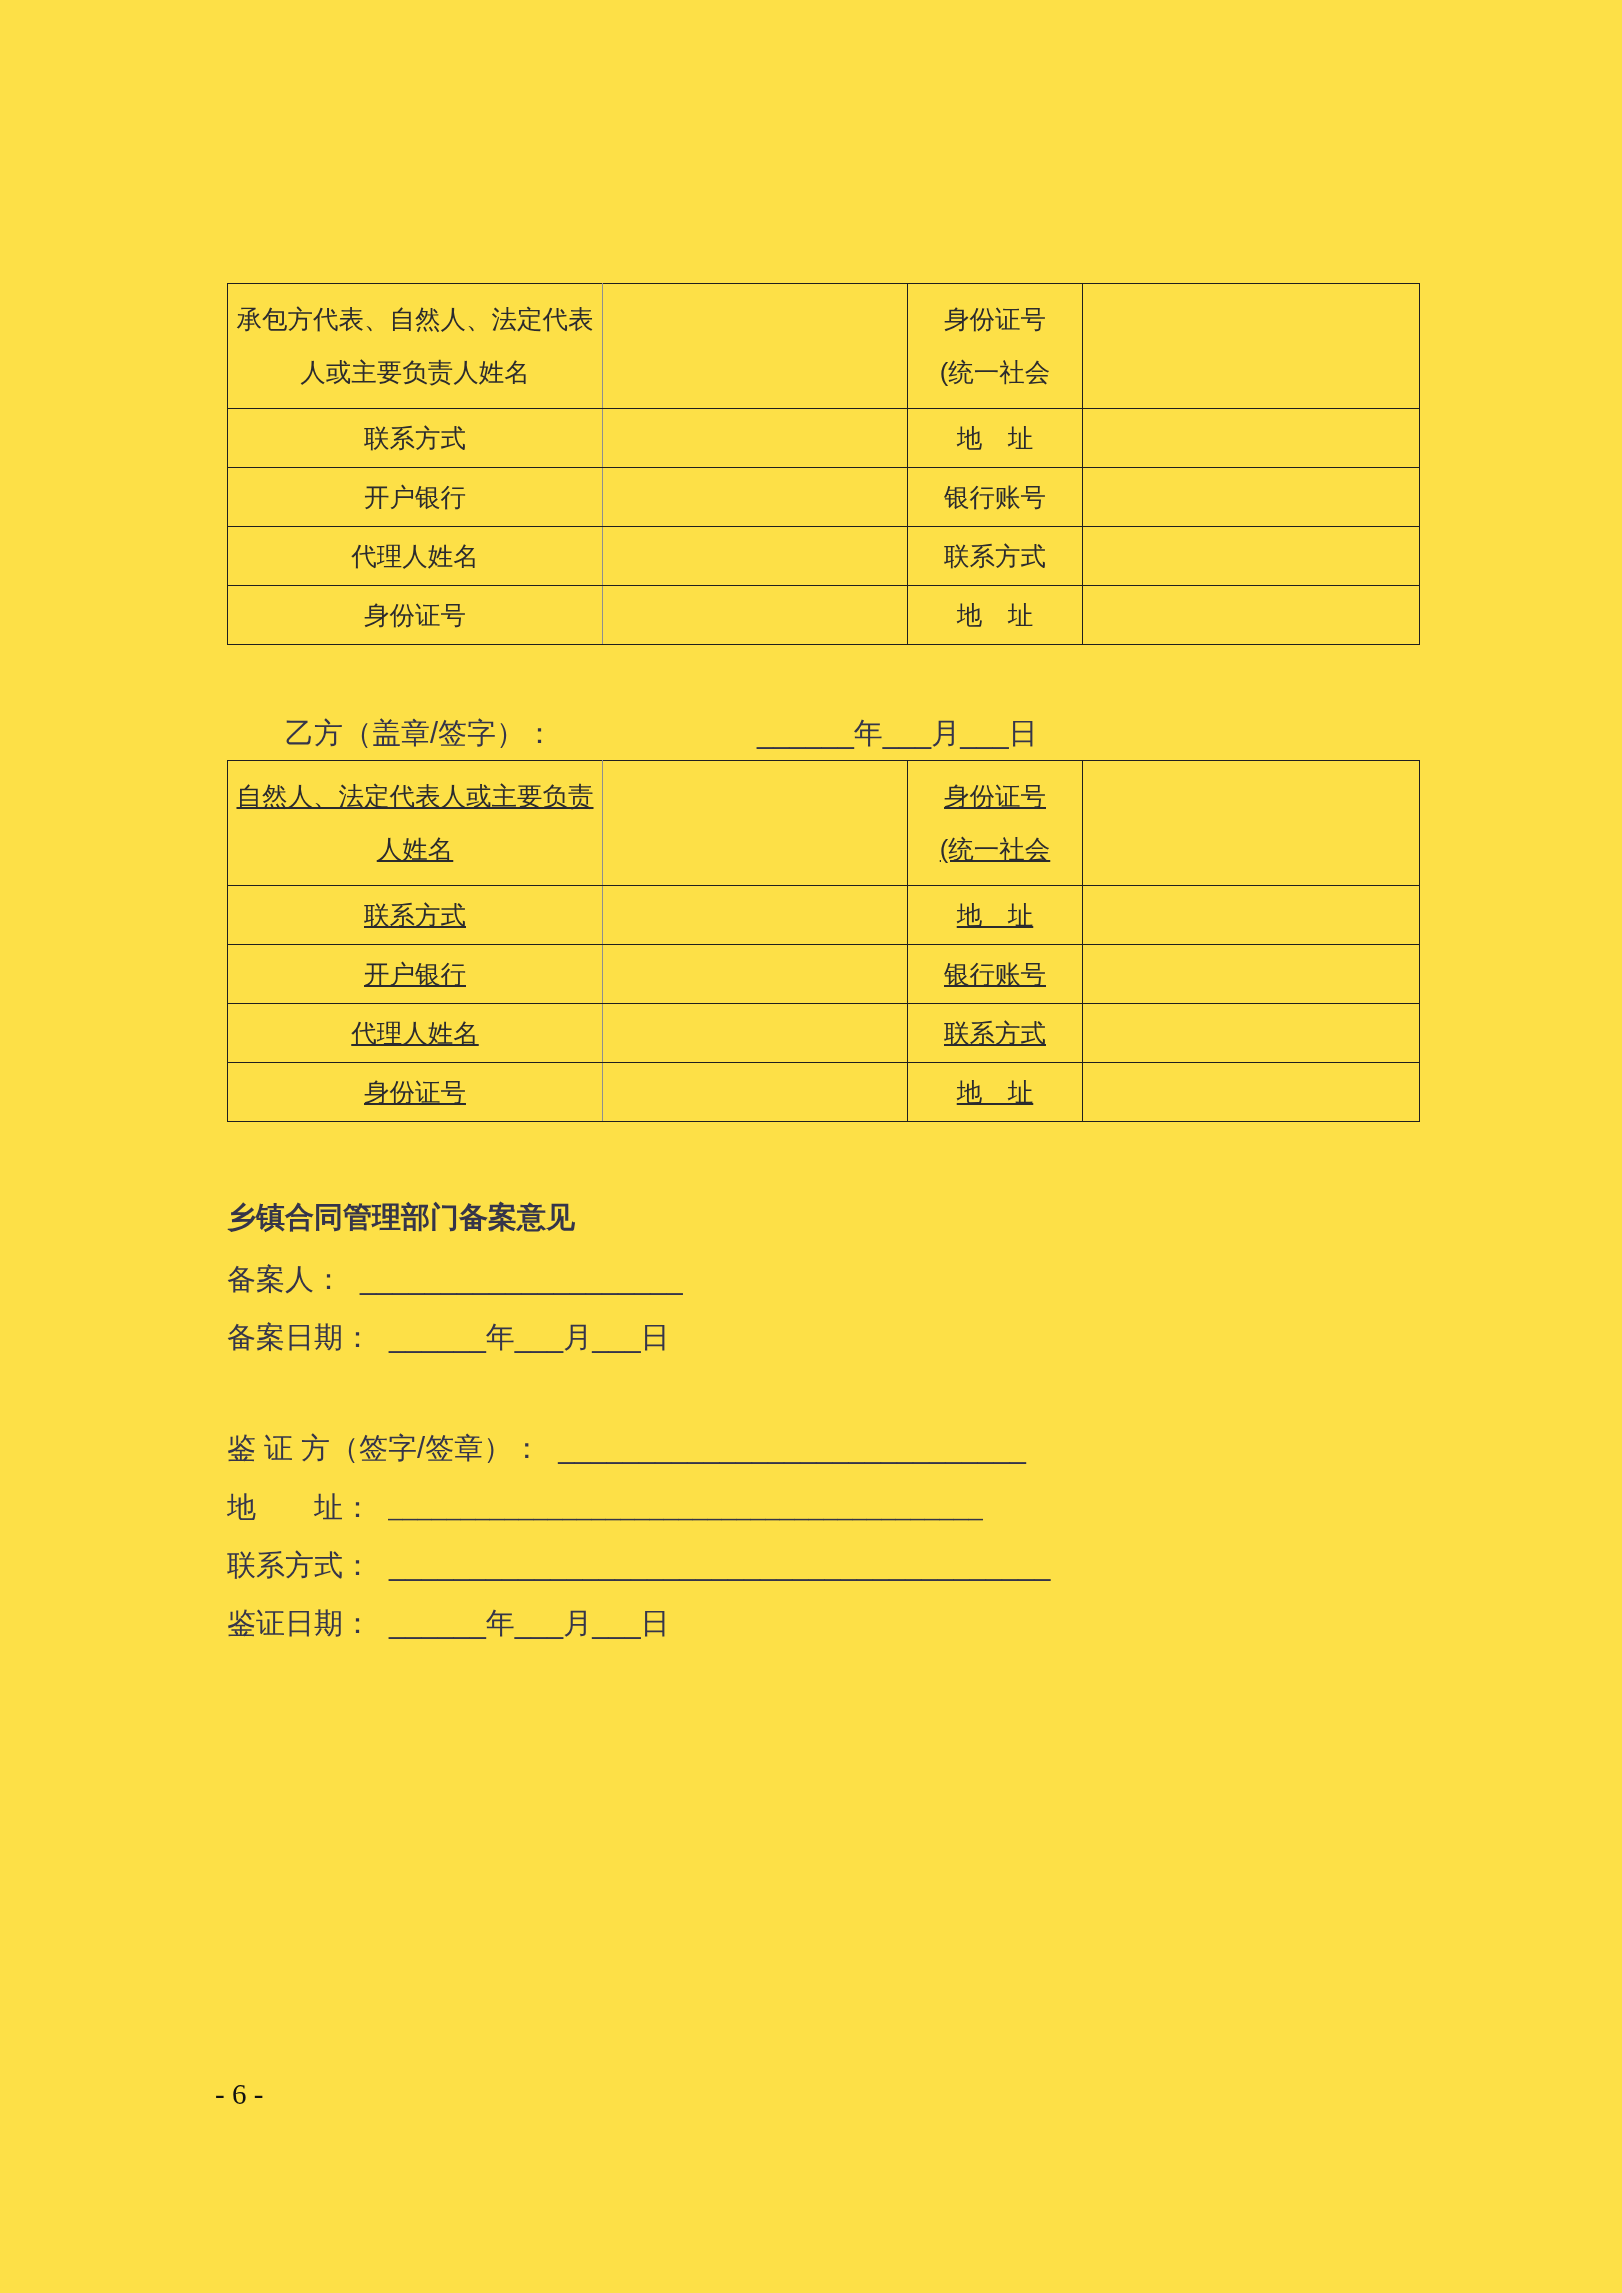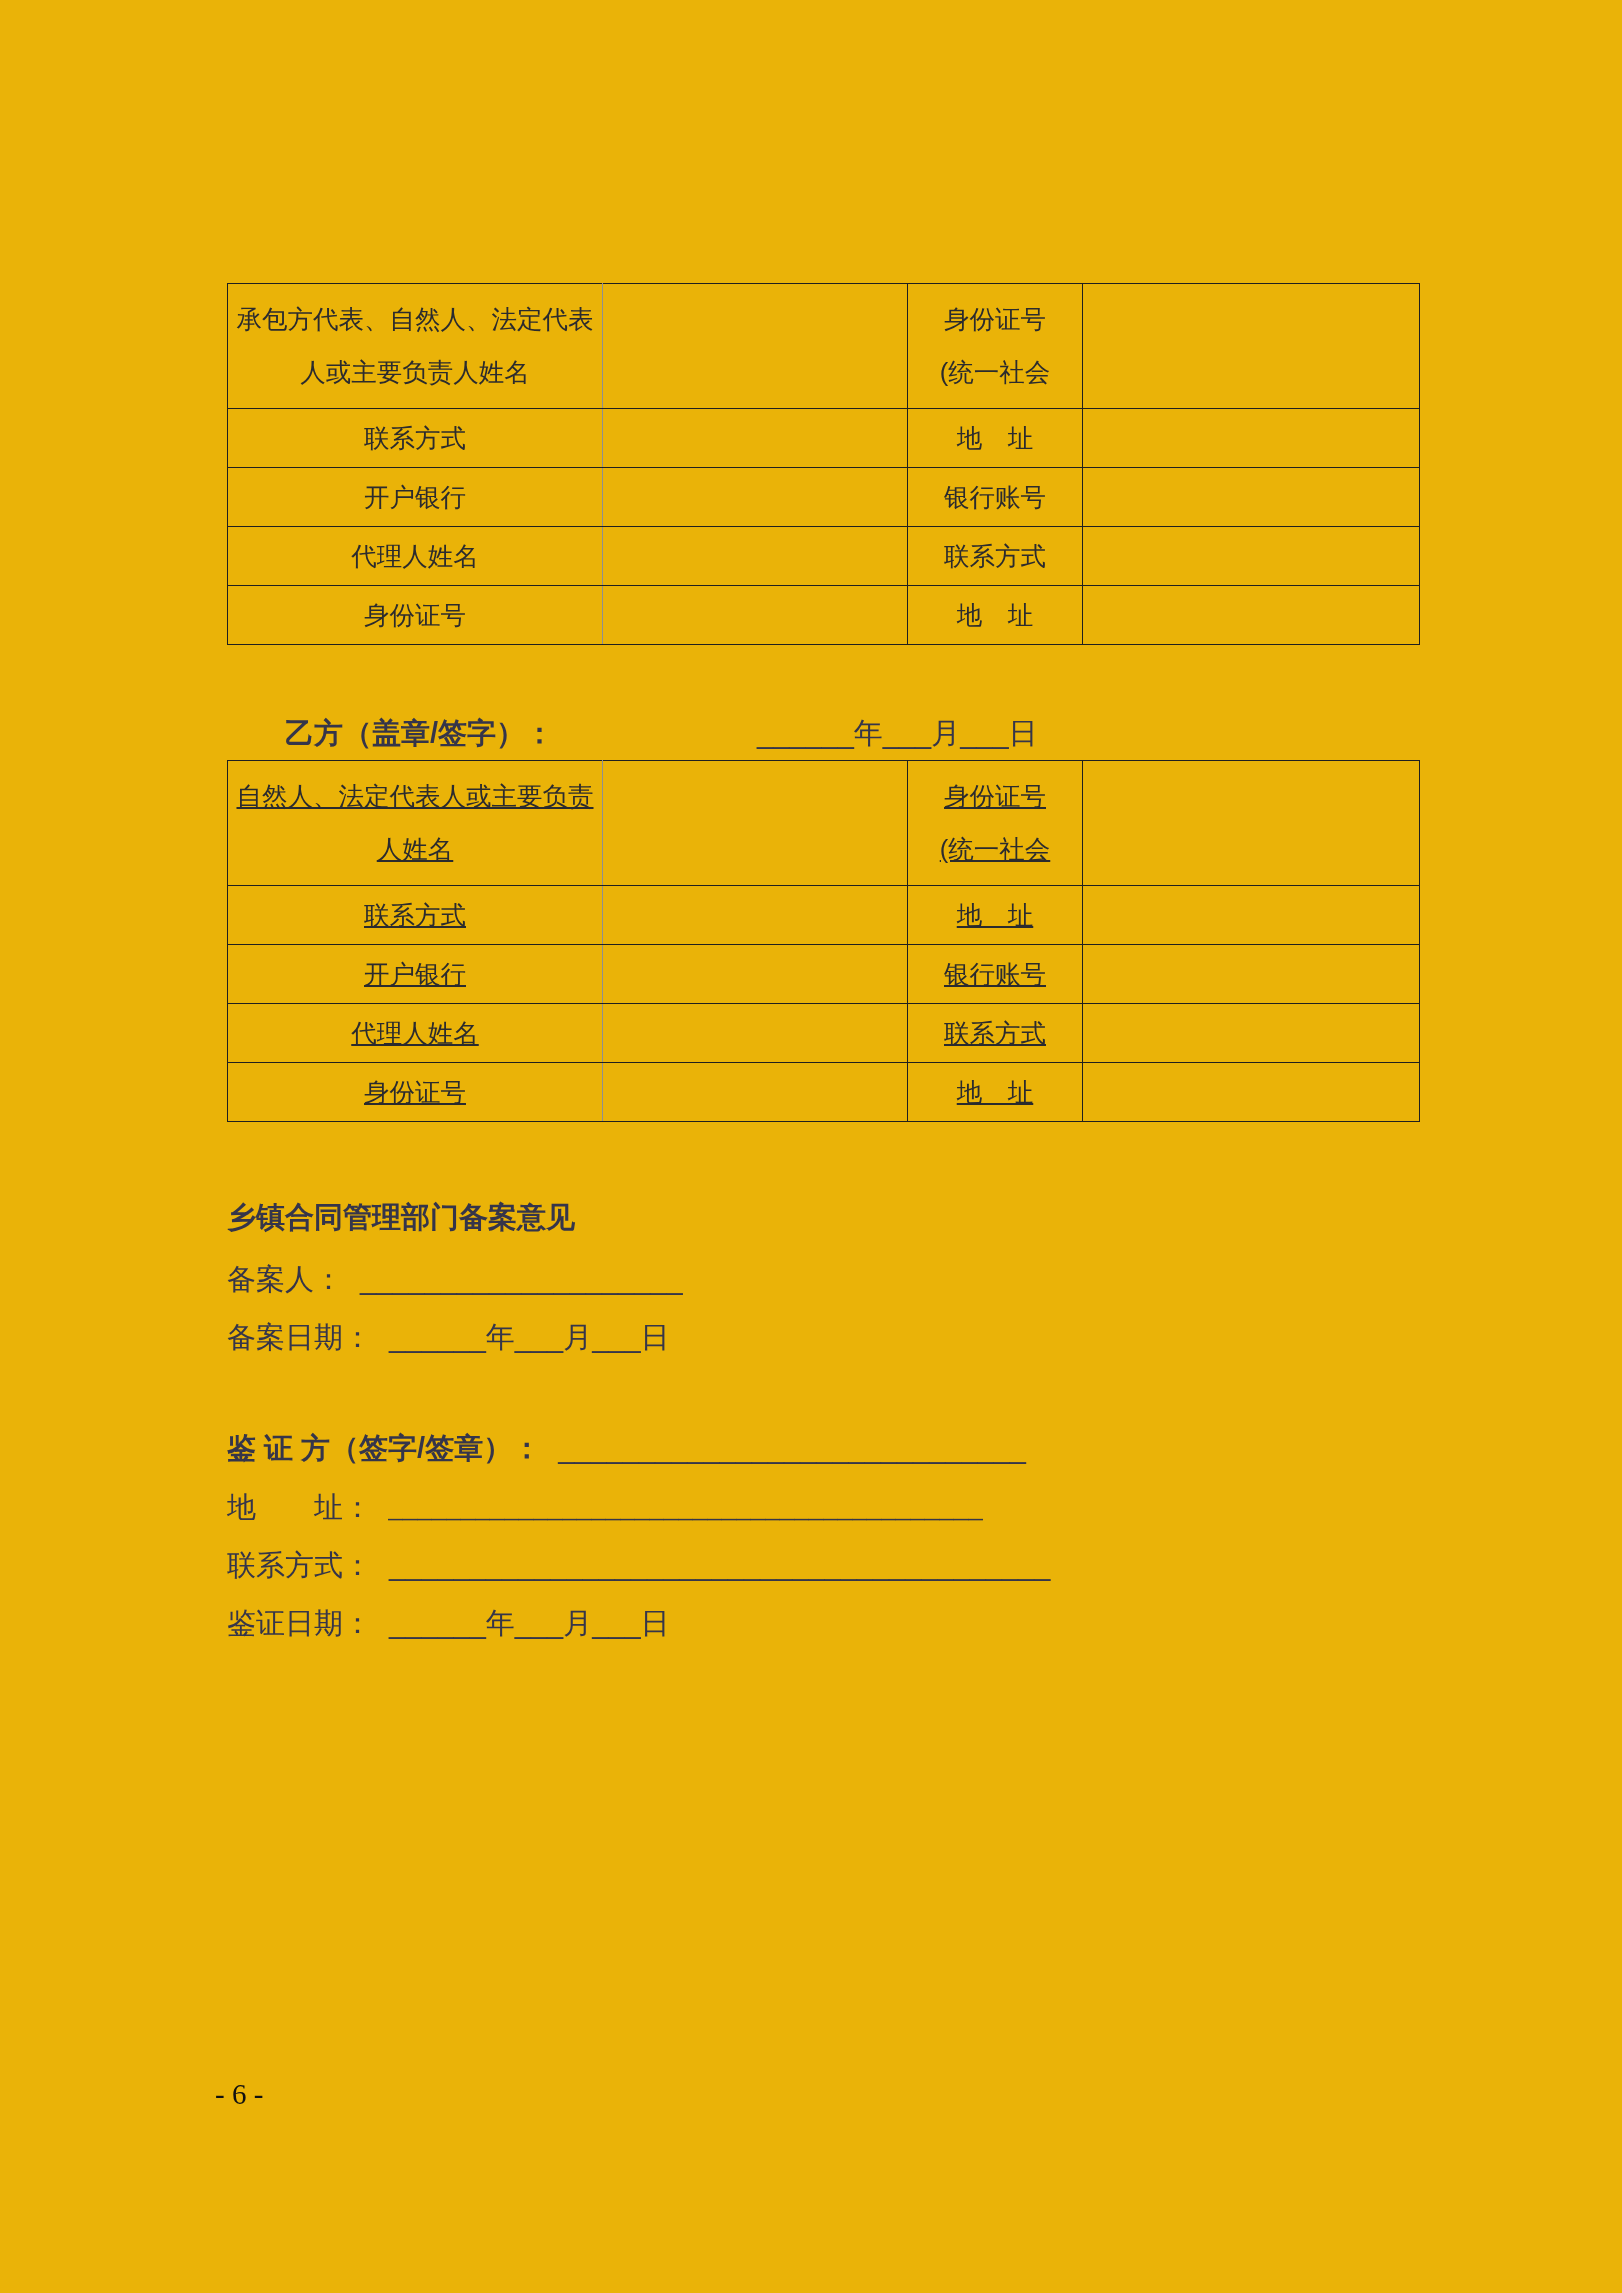--- a/index.html
+++ b/index.html
@@ -2,21 +2,21 @@
 <html style="font-size:14.5px"><head>
 <meta charset="utf-8">
 <style>
   * { margin: 0; padding: 0; box-sizing: border-box; }
   html, body { background: #ffffff; }
   body {
     width: 1623px; height: 2294px;
     position: relative;
     font-family: "Liberation Sans", "DejaVu Sans", sans-serif;
   }
-  .page { position: absolute; inset: 0; background: #eab308; }
+  .page { position: absolute; inset: 0; background: #fde047; }
 
   
   .form-table {
     position: absolute;
     left: 227px;
     width: 1192px;
     border-collapse: collapse;
     table-layout: fixed;
     font-size: 25.5px;
     color: #2b2b2e;
@@ -39,21 +39,21 @@
 
   
   .abs-line {
     position: absolute;
     left: 227px;
     font-size: 29px;
     line-height: 42px;
     color: #35354a;
     white-space: nowrap;
   }
-  .bold { font-weight: 700; margin-top: 45px; }
+  .bold { font-weight: 400; margin-top: 45px; }
   .partyb-line { left: 285px; top: 712px; width: 909px; }
   .partyb-line .date-part { position: absolute; left: 472px; top: 0; font-weight: 400; }
 
   .filing-title   { top: 1196px; font-weight: 700; }
   .filing-person  { top: 1258px; }
   .filing-date    { top: 1316px; }
 
   .attest-party   { top: 1427px; }
   .attest-address { top: 1486px; font-family: Liberation Serif, serif; }
   .attest-contact { top: 1544px; }

